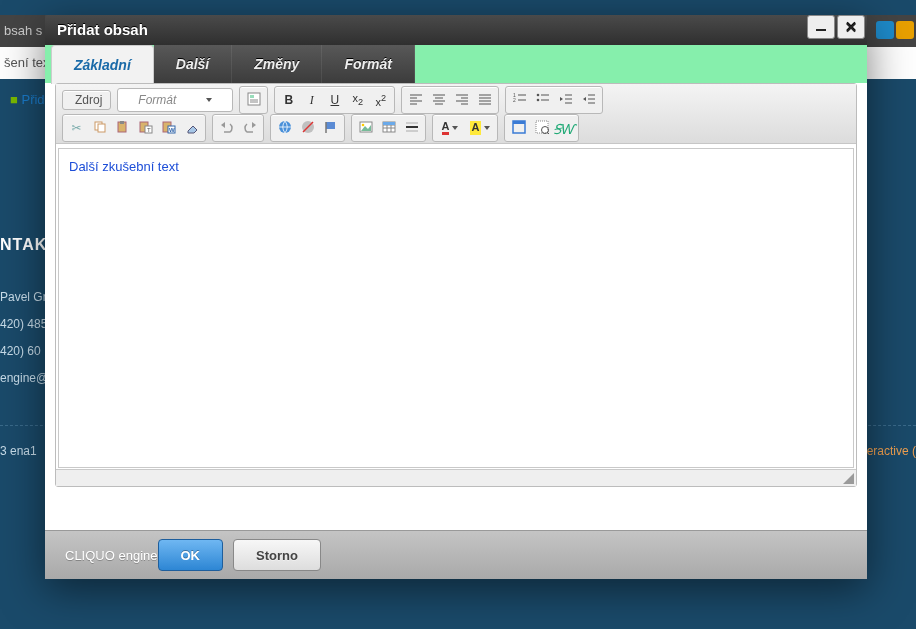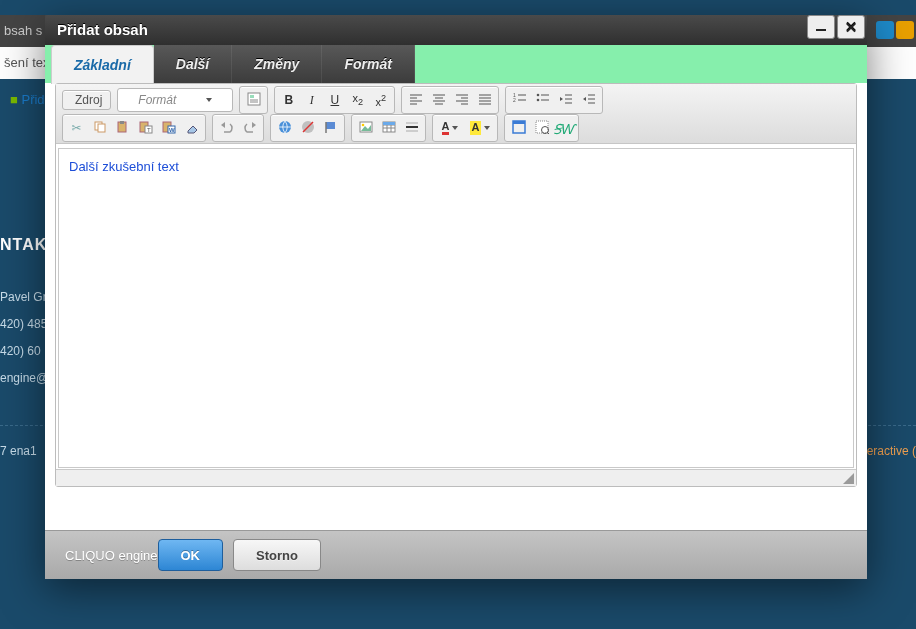--- a/index.html
+++ b/index.html
@@ -59,21 +59,21 @@
   <span style="background:#e8a000"></span>
 </div>
 <div class="bg-strip2"><span>šení text</span></div>
 <div class="bg-link"><span class="bullet">■ </span><span>Přidat</span></div>
 <div class="bg-contact">NTAKT</div>
 <div class="bg-line" style="top:290px">Pavel Gr</div>
 <div class="bg-line" style="top:317px">420) 485</div>
 <div class="bg-line" style="top:344px">420) 60</div>
 <div class="bg-line" style="top:371px">engine@</div>
 <div class="bg-dash"></div>
-<div class="bg-foot-l">7 ena1</div>
+<div class="bg-foot-l">3 ena1</div>
 <div class="bg-foot-r">eractive (</div>
 
 <div class="modal">
   <div class="modal-title">
     <span>Přidat obsah</span>
     <div class="win-btns">
       <div class="win-btn">
           <span style="width:10px;border-bottom:2px solid #222;margin-top:6px"></span>
         </div>
       <div class="win-btn">

